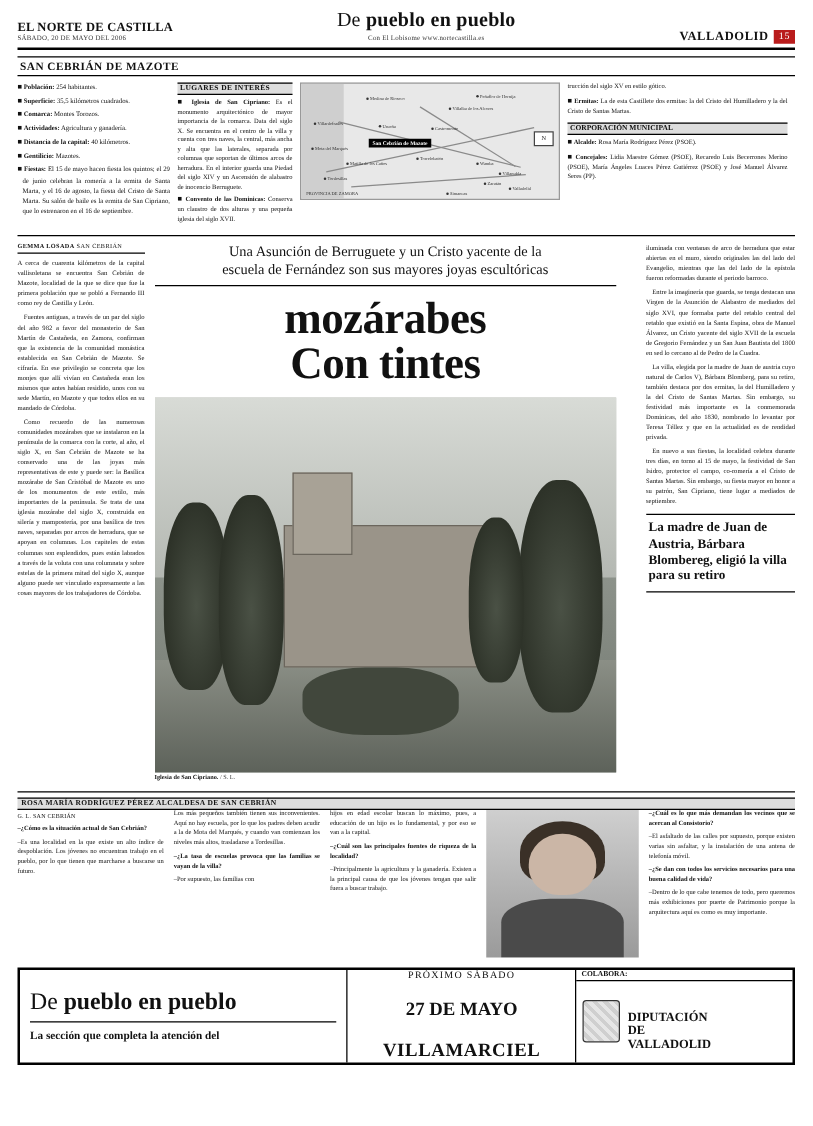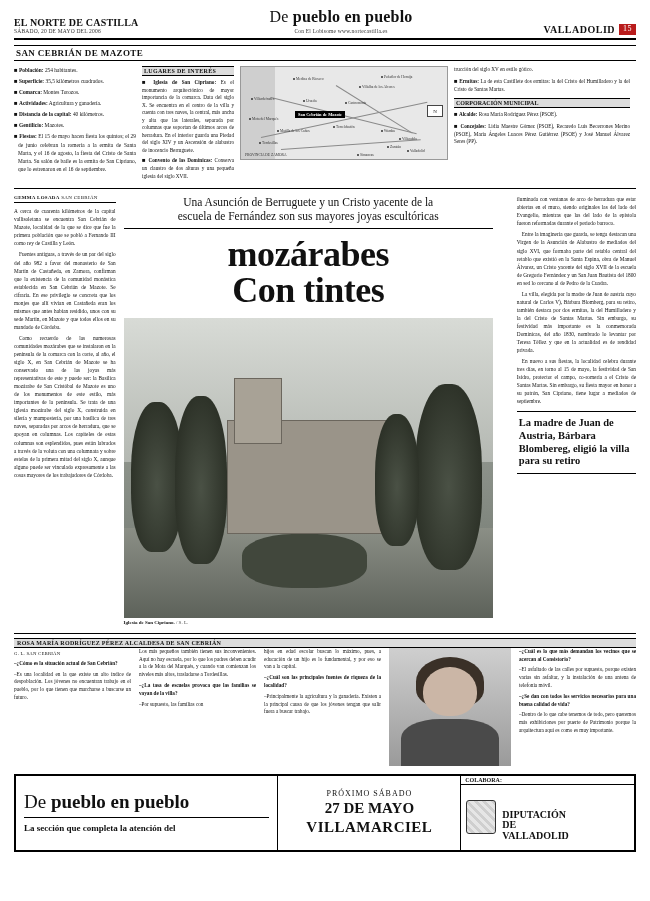--- a/index.html
+++ b/index.html
@@ -226,21 +226,21 @@
     display: flex; flex-direction: column; justify-content: center;
   }
   .promo-left .ptitle { font-size: 19px; line-height: 1; }
   .promo-left .ptitle b { font-weight: bold; }
   .promo-left .psub {
     border-top: 1px solid #000; margin-top: 6px; padding-top: 5px;
     font-size: 9px; font-weight: bold; line-height: 1.2;
   }
   .promo-mid {
     flex: 1; border-right: 1px solid #000; text-align: center;
-    display: flex; flex-direction: column; justify-content: center; gap: 2px;
+    display: flex; flex-direction: column; justify-content: center; gap: 16px;
   }
   .promo-mid .p1 { font-size: 8px; letter-spacing: 1px; }
   .promo-mid .p2 { font-size: 15px; font-weight: bold; }
   .promo-mid .p3 { font-size: 15px; font-weight: bold; letter-spacing: .5px; }
   .promo-right {
     flex: .95; display: flex; flex-direction: column;
   }
   .promo-right .collab {
     border-bottom: 1px solid #000; font-size: 6px; font-weight: bold;
     padding: 1px 4px;

